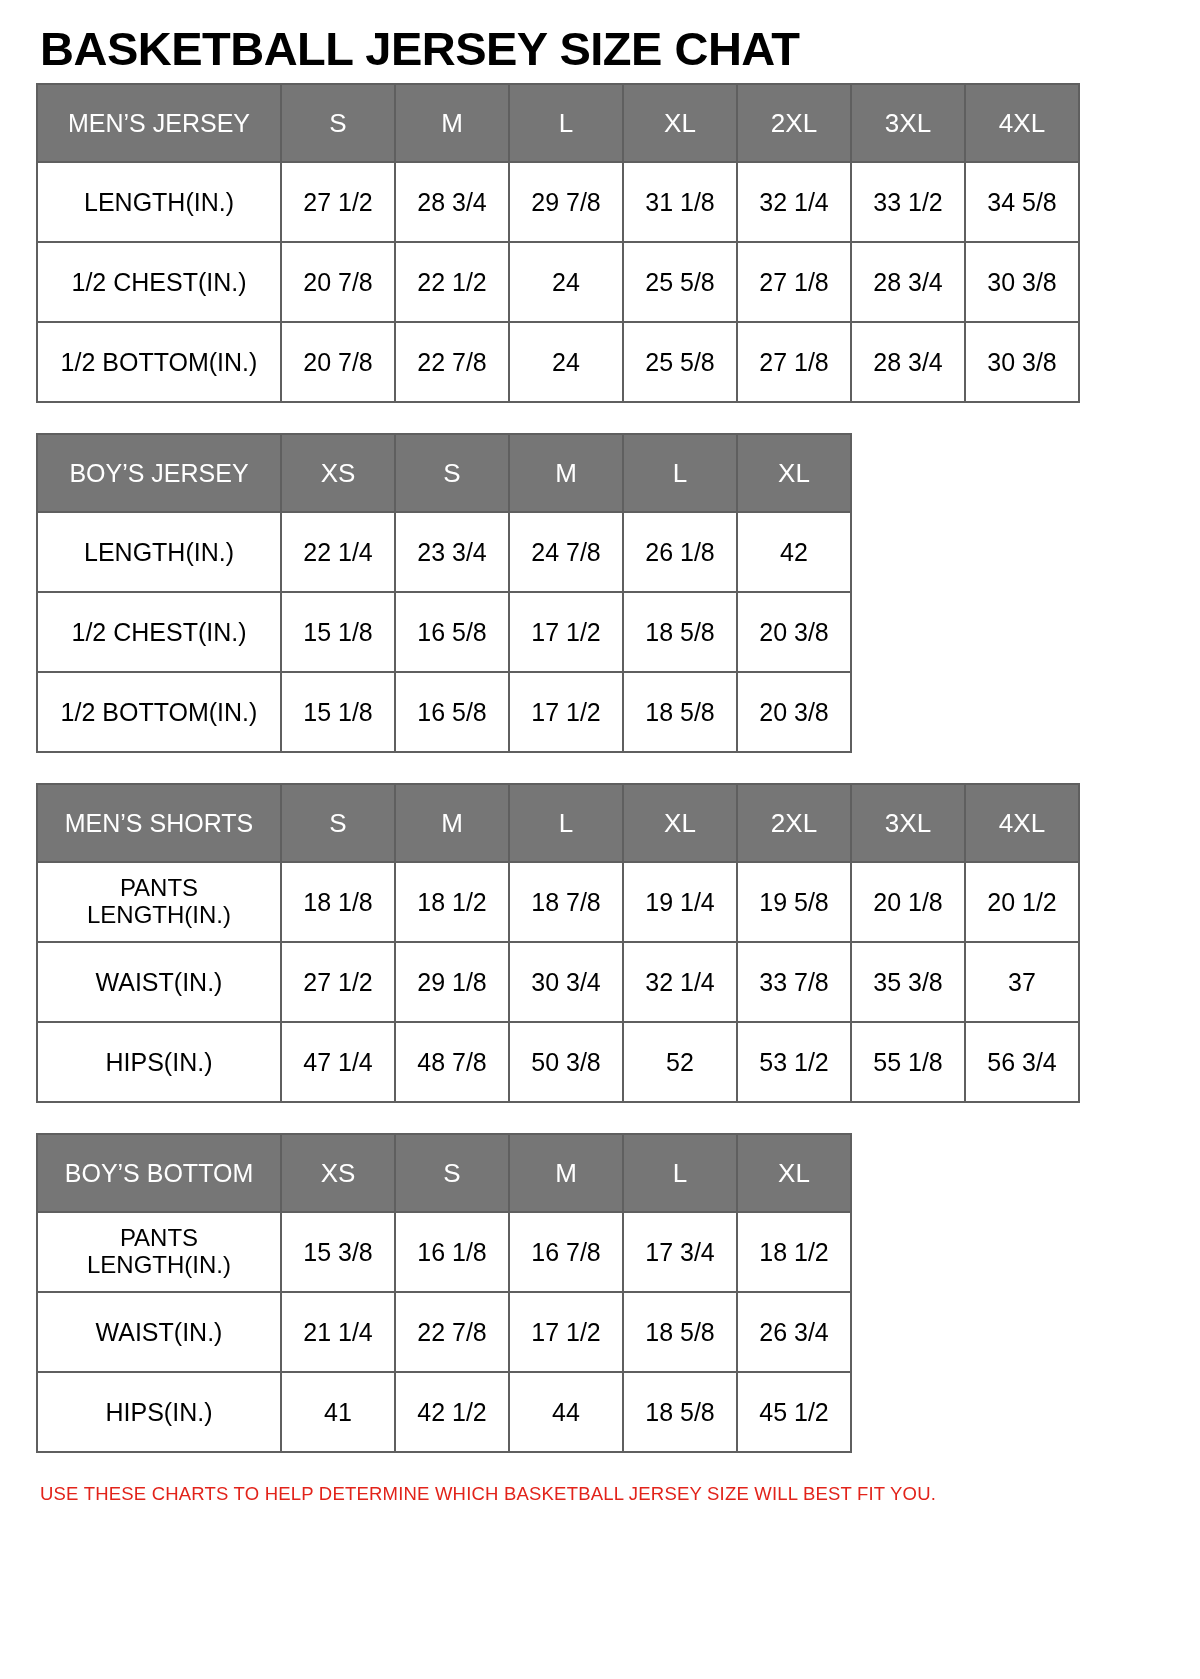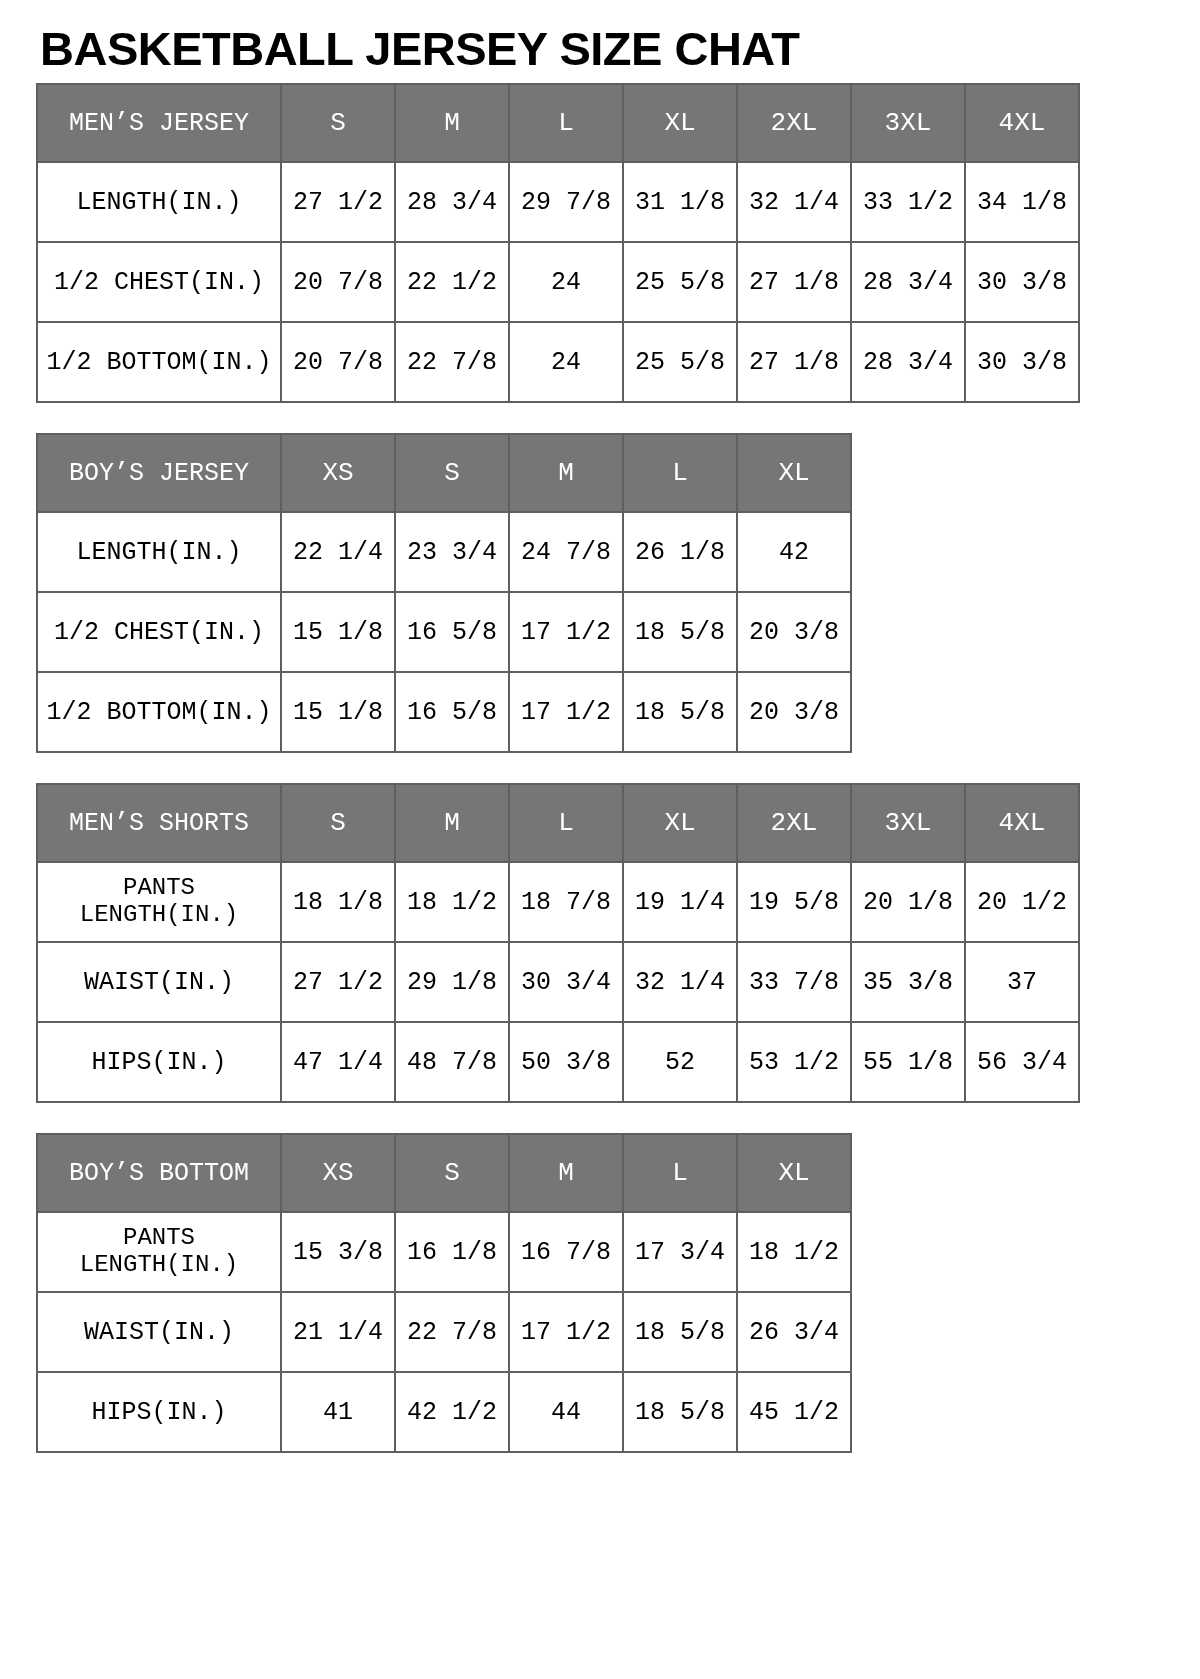--- a/index.html
+++ b/index.html
@@ -33,21 +33,20 @@
     font-size: 18.5px;
     line-height: 1.32;
     max-width: 830px;
     margin: 0 0 12px 4px;
     letter-spacing: 0.1px;
   }
   table.sizetable {
     border-collapse: collapse;
     table-layout: fixed;
     margin-bottom: 30px;
-    font-family: Liberation Mono, monospace;
   }
   table.sizetable td, table.sizetable th {
     border: 2px solid #5f5f5f;
     text-align: center;
     vertical-align: middle;
     font-size: 25px;
     font-weight: normal;
     padding: 0;
     height: 78px;
     background: #ffffff;
@@ -120,21 +119,21 @@
     </thead>
     <tbody>
       <tr>
         <td class="rowlabel">LENGTH(IN.)</td>
         <td>27 1/2</td>
         <td>28 3/4</td>
         <td>29 7/8</td>
         <td>31 1/8</td>
         <td>32 1/4</td>
         <td>33 1/2</td>
-        <td>34 1/8</td>
+        <td>34 5/8</td>
       </tr>
       <tr>
         <td class="rowlabel">1/2  CHEST(IN.)</td>
         <td>20 7/8</td>
         <td>22 1/2</td>
         <td>24</td>
         <td>25 5/8</td>
         <td>27 1/8</td>
         <td>28 3/4</td>
         <td>30 3/8</td>
@@ -302,14 +301,15 @@
         <td class="rowlabel">HIPS(IN.)</td>
         <td>41</td>
         <td>42 1/2</td>
         <td>44</td>
         <td>18 5/8</td>
         <td>45 1/2</td>
       </tr>
     </tbody>
   </table>
 
+  <div class="footer">USE THESE CHARTS TO HELP DETERMINE WHICH BASKETBALL JERSEY SIZE WILL BEST FIT YOU.</div>
 
 </div>
 
 </body></html>

